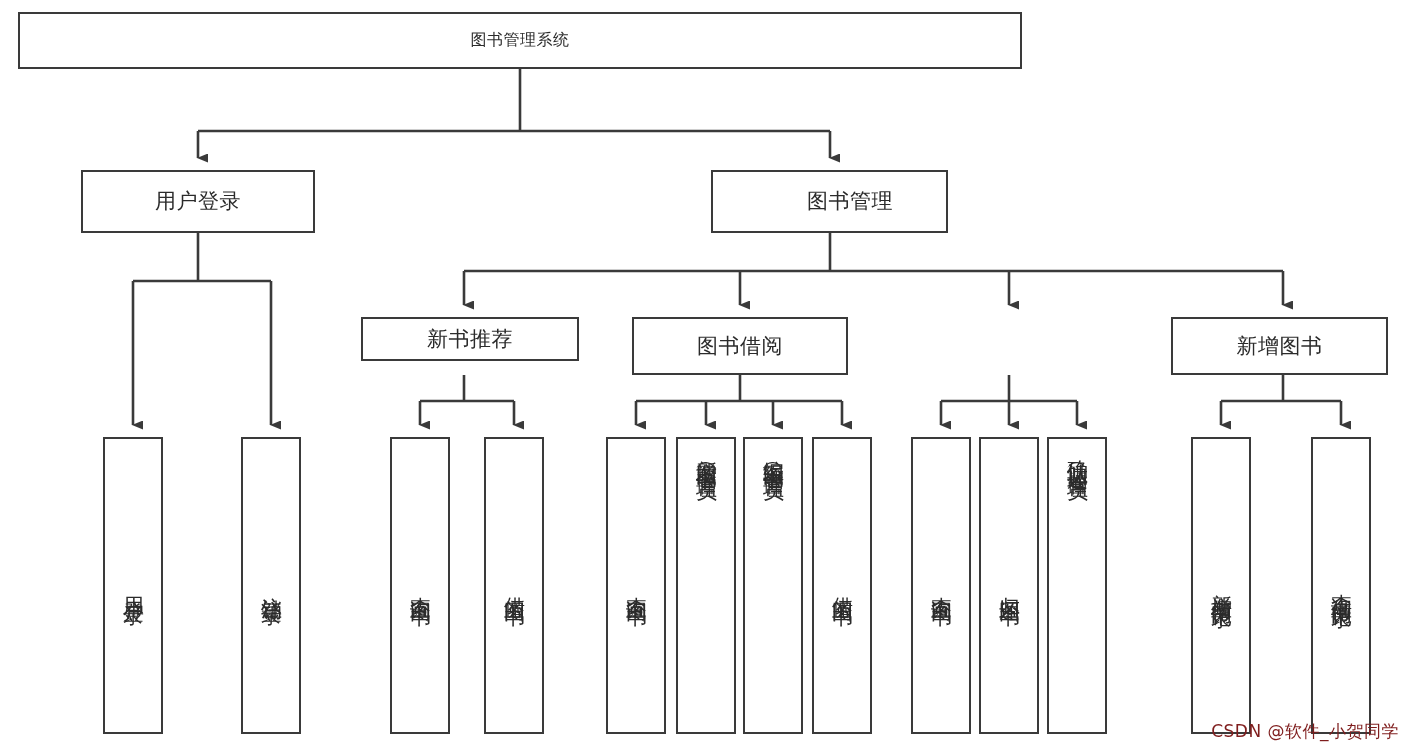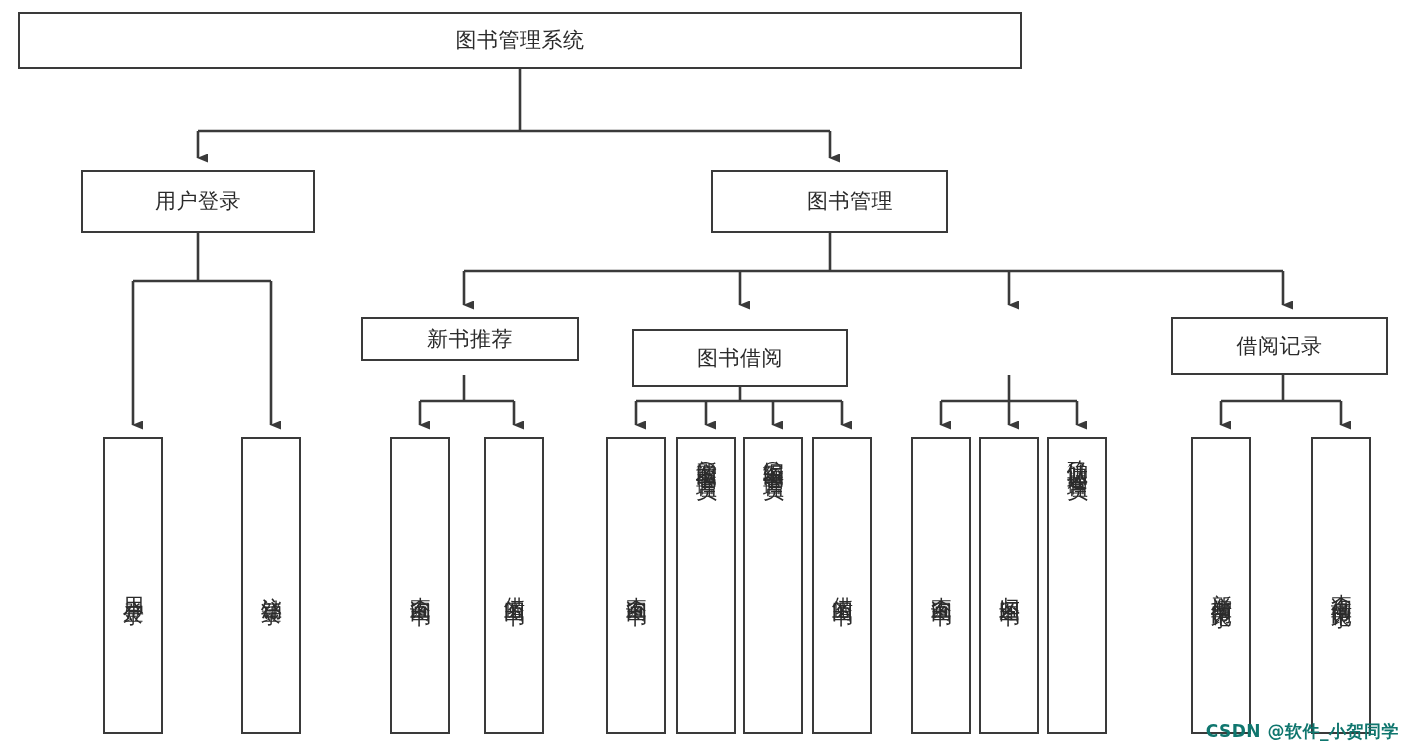--- a/index.html
+++ b/index.html
@@ -40,21 +40,21 @@
   .node .label {
     color: #2b2b2b;
     line-height: 1.16;
     white-space: nowrap;
     letter-spacing: 0.5px;
   }
   .node.horizontal .label {
     font-size: 21px;
   }
   .node.root .label {
-    font-size: 21px;
+    font-size: 16px;
   }
   .node.vertical {
     align-items: flex-start;
     justify-content: center;
     padding-top: 4px;
   }
   .node.vertical .label {
     writing-mode: vertical-rl;
     text-orientation: upright;
     font-size: 21px;
@@ -64,25 +64,24 @@
   }
   .node.vertical.centered {
     align-items: center;
     padding-top: 0;
   }
   .watermark {
     position: absolute;
     right: 6px;
     bottom: 4px;
     font-size: 17px;
-    color: #0f766e;
+    color: #7f1d1d;
     letter-spacing: 0.5px;
     z-index: 5;
     white-space: nowrap;
-    font-weight: bold;
   }
 </style>
 </head>
 <body>
 
 <div id="diagram-root">
 
   <svg class="connectors" viewBox="0 0 1405 747" xmlns="http://www.w3.org/2000/svg">
     <defs>
       <marker id="arrowhead" markerWidth="9" markerHeight="11" refX="4.5" refY="10" orient="auto" markerUnits="userSpaceOnUse">
@@ -140,25 +139,25 @@
   <div class="node horizontal" style="left:81px; top:170px; width:234px; height:63px;">
     <span class="label">用户登录</span>
   </div>
   <div class="node horizontal" style="left:711px; top:170px; width:237px; height:63px;padding-left:41px;">
     <span class="label">图书管理</span>
   </div>
 
   <div class="node horizontal" style="left:361px; top:317px; width:218px; height:44px;">
     <span class="label">新书推荐</span>
   </div>
-  <div class="node horizontal" style="left:632px; top:317px; width:216px; height:58px;margin-top:12px;">
+  <div class="node horizontal" style="left:632px; top:317px; width:216px; height:58px;">
     <span class="label">图书借阅</span>
   </div>
   <div class="node horizontal" style="left:1171px; top:317px; width:217px; height:58px;">
-    <span class="label">借阅记录</span>
+    <span class="label">新增图书</span>
   </div>
 
   <div class="node vertical centered" style="left:103px; top:437px; width:60px; height:297px;">
     <span class="label">用户登录</span>
   </div>
   <div class="node vertical centered" style="left:241px; top:437px; width:60px; height:297px;">
     <span class="label">注销登录</span>
   </div>
 
   <div class="node vertical centered" style="left:390px; top:437px; width:60px; height:297px;">

